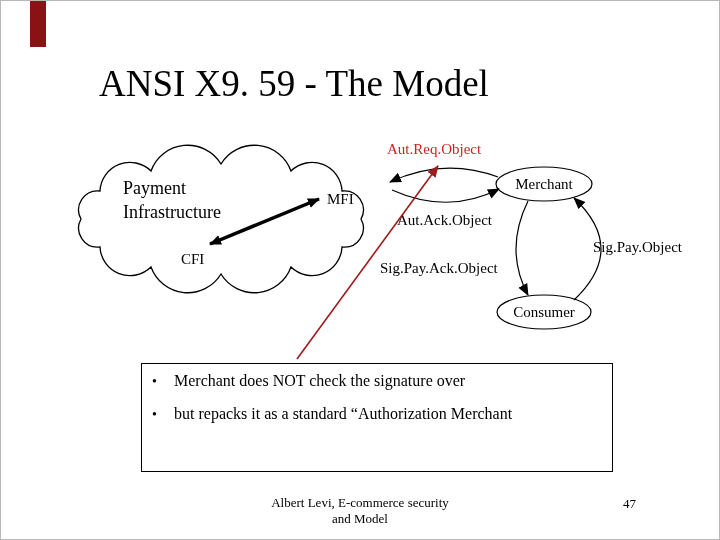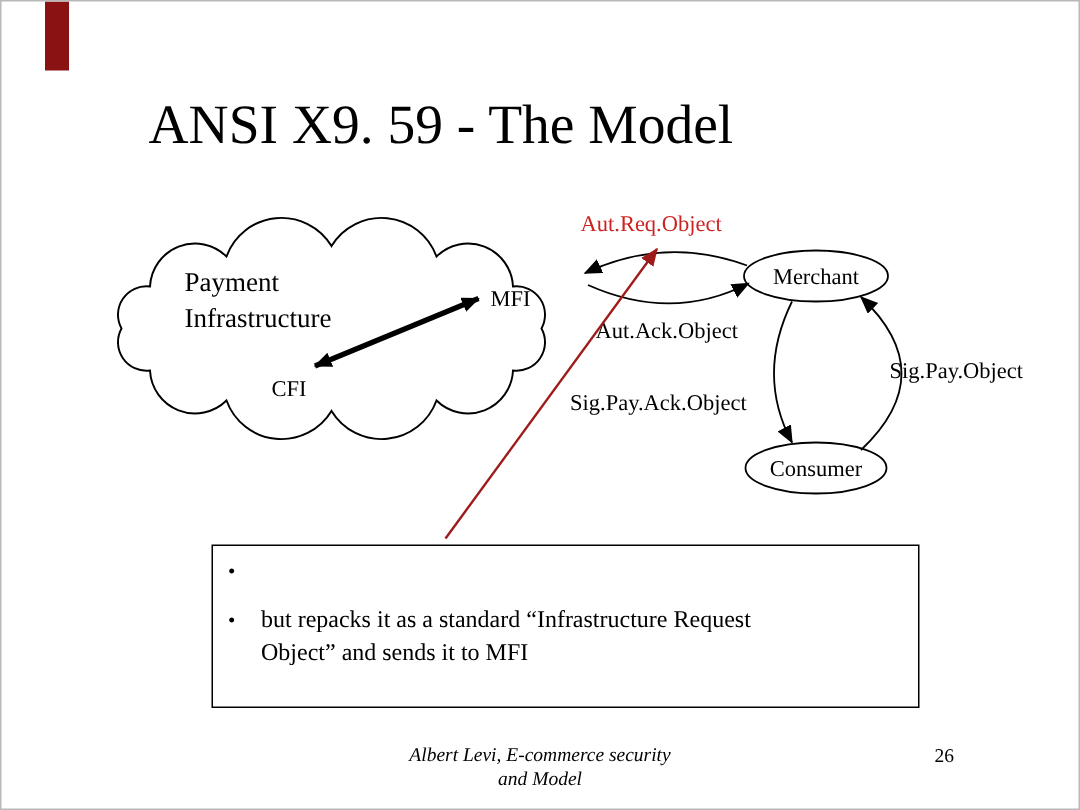--- a/index.html
+++ b/index.html
@@ -68,21 +68,20 @@
   }
   .footer {
     position: absolute;
     left: 0;
     right: 0;
     top: 494px;
     text-align: center;
     font-size: 13px;
     line-height: 16px;
     color: #000;
-    font-style: italic;
   }
   .page-number {
     position: absolute;
     left: 622px;
     top: 495px;
     font-size: 13px;
     color: #000;
   }
 </style>
 </head>
@@ -142,30 +141,30 @@
     <text x="592" y="251" font-size="15">Sig.Pay.Object</text>
     <text x="379" y="272" font-size="15">Sig.Pay.Ack.Object</text>
 
     <line x1="296" y1="358" x2="437" y2="165" stroke="#9e1b1b" stroke-width="1.6" marker-end="url(#arrow-red)"></line>
   </svg>
 
   <div class="notes-box">
     <div class="bullet">
       <span class="marker">•</span>
       <div class="btext">
+        <div>Merchant does NOT check the signature over</div>
       </div>
     </div>
     <div class="bullet">
       <span class="marker">•</span>
       <div class="btext">
-        <div>but repacks it as a standard “Infrastructure Request</div>
-        <div>Object” and sends it to MFI</div>
+        <div>but repacks it as a standard “Authorization Merchant</div>
       </div>
     </div>
   </div>
 
   <div class="footer">
     <div>Albert Levi, E-commerce security</div>
     <div>and Model</div>
   </div>
-  <div class="page-number">26</div>
+  <div class="page-number">47</div>
 
 </div>
 
 </body></html>

